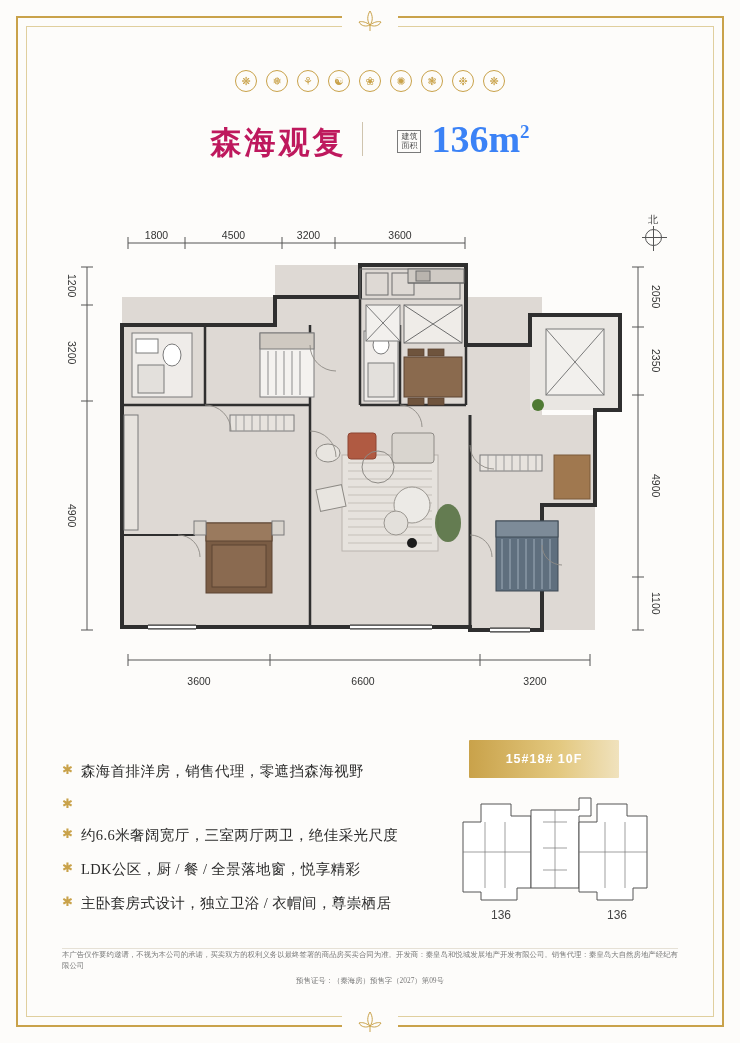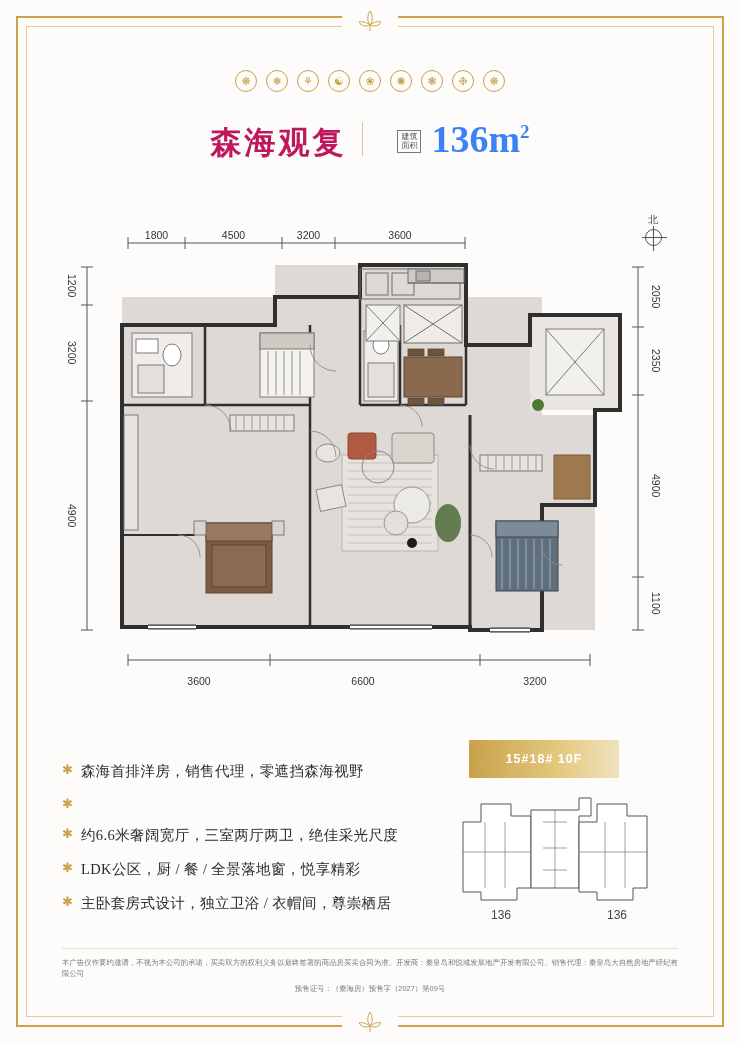--- a/index.html
+++ b/index.html
@@ -167,21 +167,21 @@
     position: relative; height: 14px; margin-top: 2px;
   }
   .keyplan-labels span {
     position: absolute; font-size: 12px; color: #444;
   }
 
   
   .footer {
     position: absolute; left: 62px; right: 62px; top: 948px;
     border-top: 1px solid #e6e1d6;
-    padding-top: 8px;
+    font-family: Liberation Serif, serif;
   }
   .footer p {
     margin: 0 0 4px 0;
     font-size: 7.4px; color: #7a7a7a; line-height: 1.5;
     text-align: justify;
   }
   .footer p.center { text-align: center; }
 </style>
 </head>
 <body>

